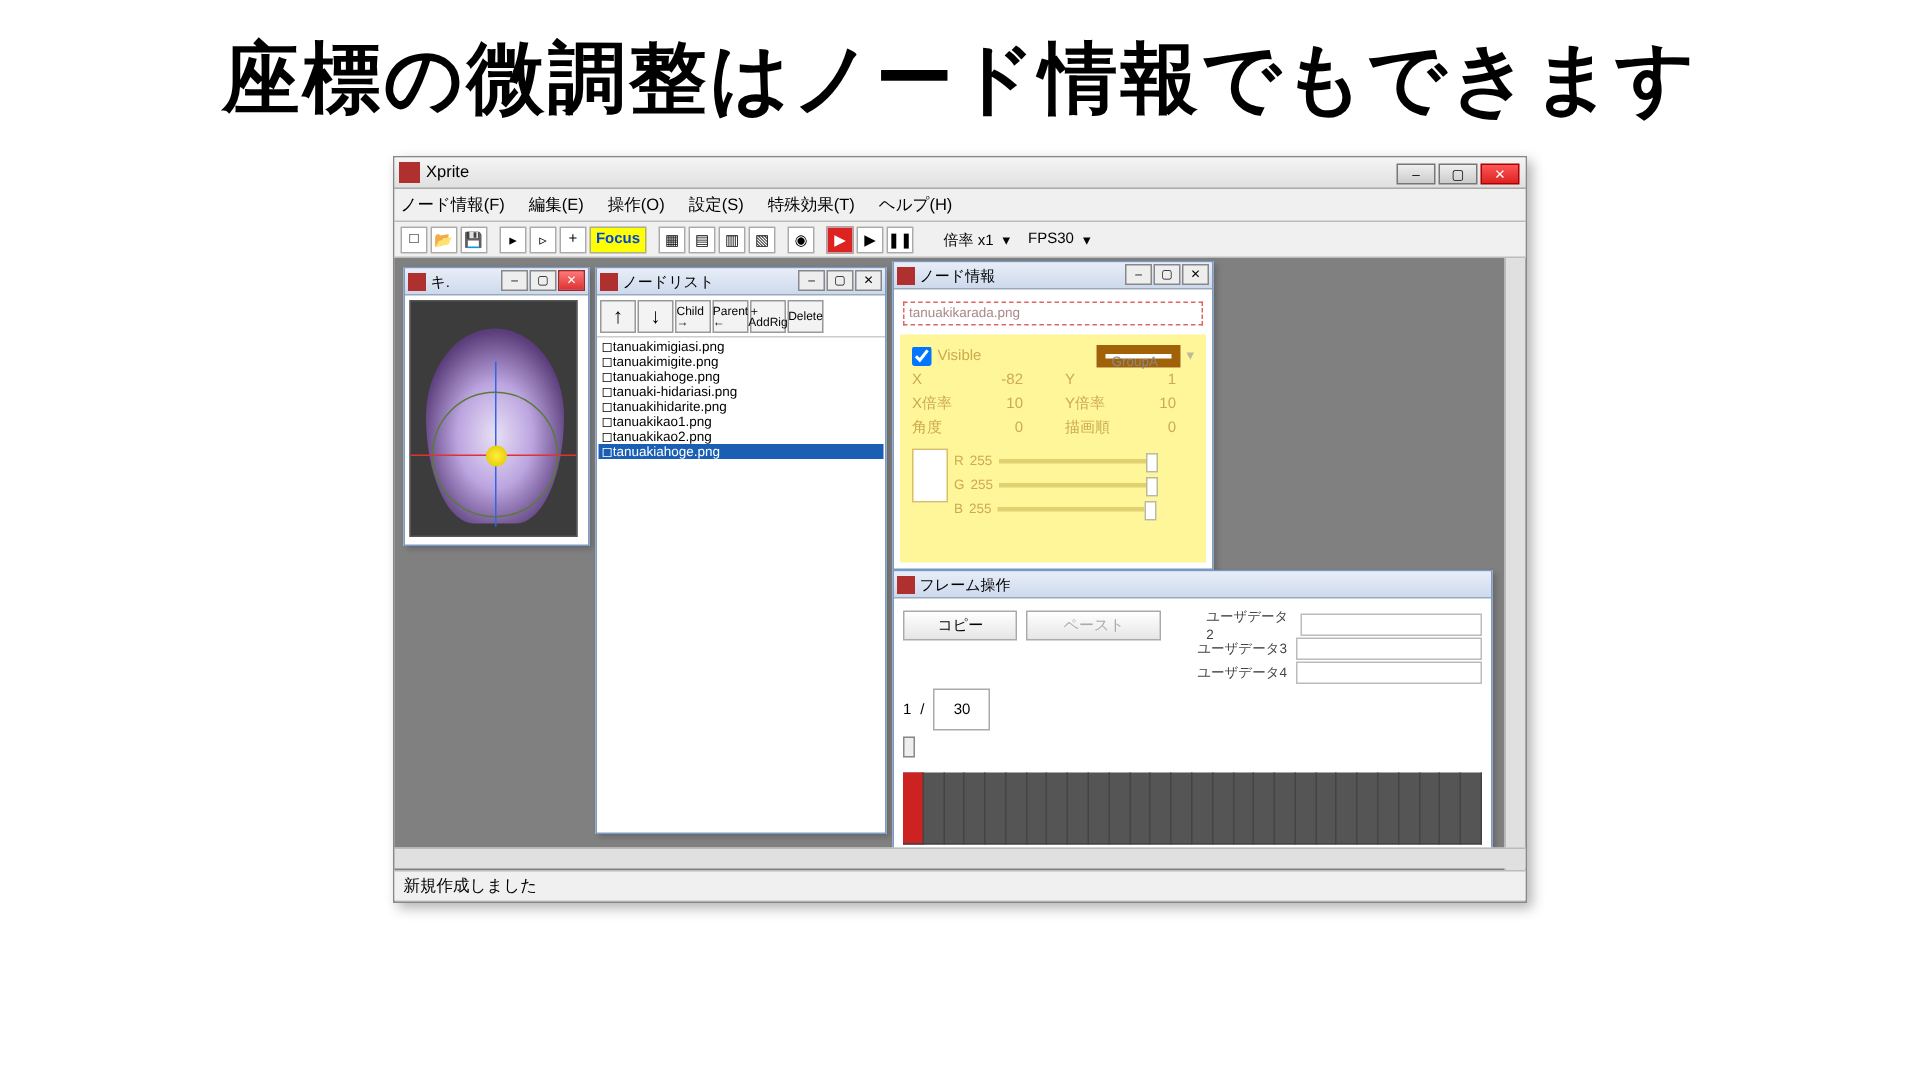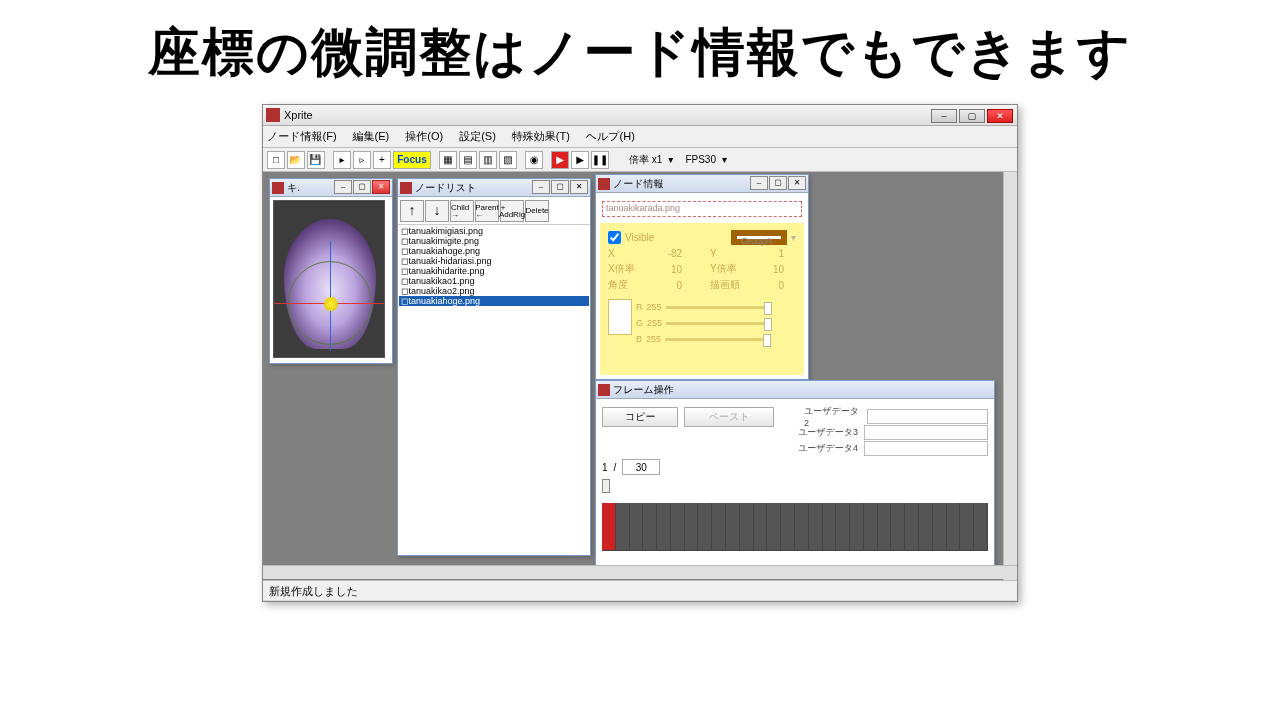--- a/index.html
+++ b/index.html
@@ -56,21 +56,21 @@
   .sld { width:104px; height:3px; background:#e0d070; position:relative; }
   .sld::after { content:""; position:absolute; right:-2px; top:-4px; width:6px; height:11px; background:#fff; border:1px solid #bb9; }
   
   .frame { left: 332px; top: 208px; width: 400px; height: 190px; }
   .fr-body { padding:6px; font-size:10px; }
   .fr-row { display:flex; align-items:center; gap:6px; margin-bottom:3px; }
   .gbtn { border:1px solid #aaa; background:linear-gradient(#fff,#e6e6e6); height:20px; font-size:10px; display:flex; align-items:center; justify-content:center; color:#aaa; }
   .gbtn.on { color:#000; }
   .ufield { width:124px; height:15px; border:1px solid #bbb; background:#fff; }
   .ulbl { font-size:9px; color:#444; }
-  .frameinput { width:38px; height:16px; border:1px solid #aaa; text-align:center; font-size:10px; }
+  .frameinput { width:38px; height:28px; border:1px solid #aaa; text-align:center; font-size:10px; }
   .scrub { margin-top:6px; width:100%; height:10px; position:relative; }
   .thumb { width:8px; height:14px; background:#eee; border:1px solid #888; position:absolute; left:0; top:-2px; }
   .timeline { margin-top:12px; width:100%; height:48px; background:#555; display:flex; }
   .tcell { width:14px; height:48px; border-right:1px solid #444; border-bottom:1px solid #444; }
   .tcell.key { background:#c22; }
   .scrollbar-v { position:absolute; right:0; top:0; width:14px; height:100%; background:#e0e0e0; border-left:1px solid #bbb; }
   .scrollbar-h { position:absolute; left:0; bottom:22px; width:100%; height:14px; background:#e0e0e0; border-top:1px solid #bbb; }
 </style>
 </head>
 <body>

